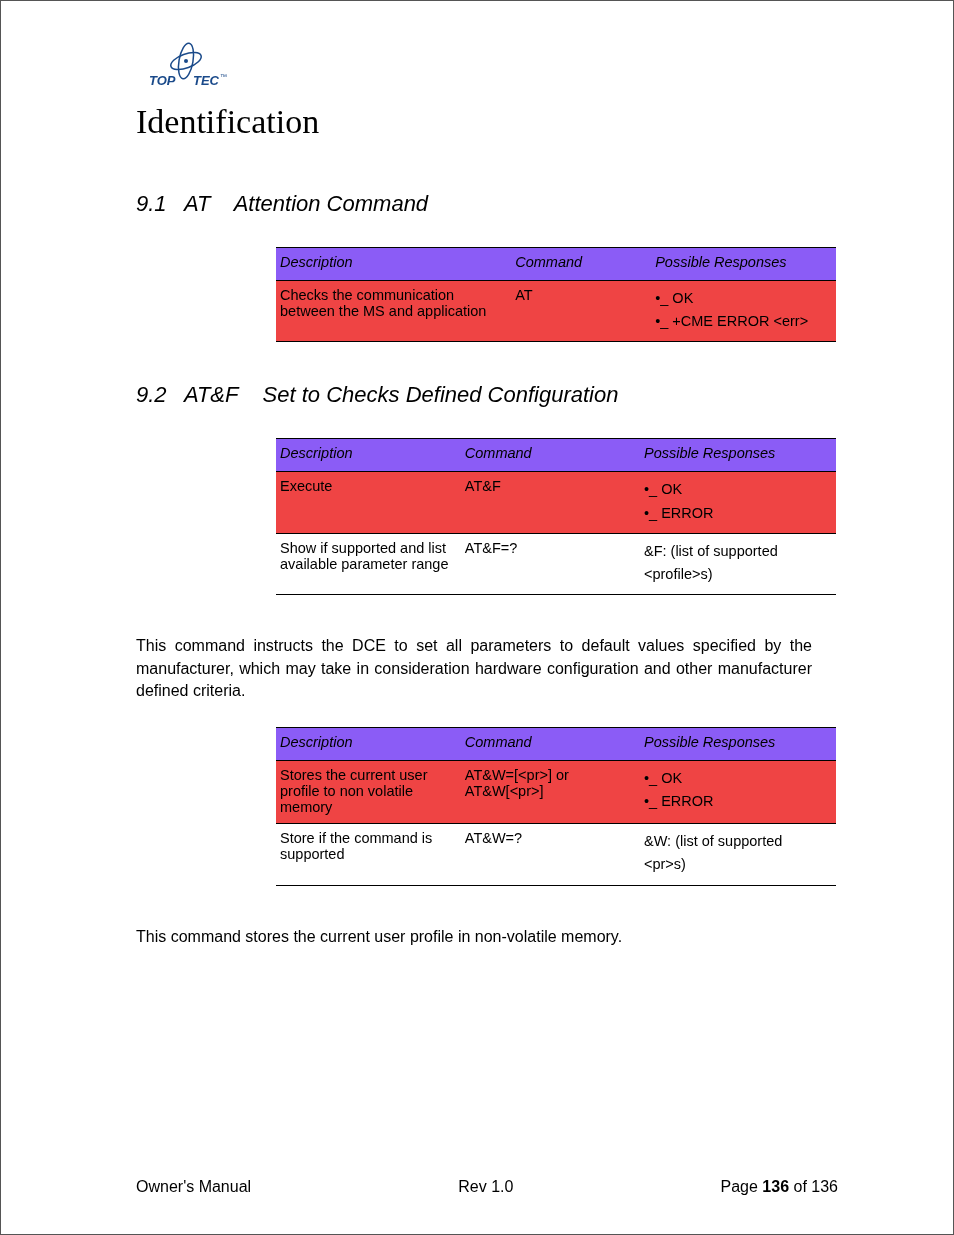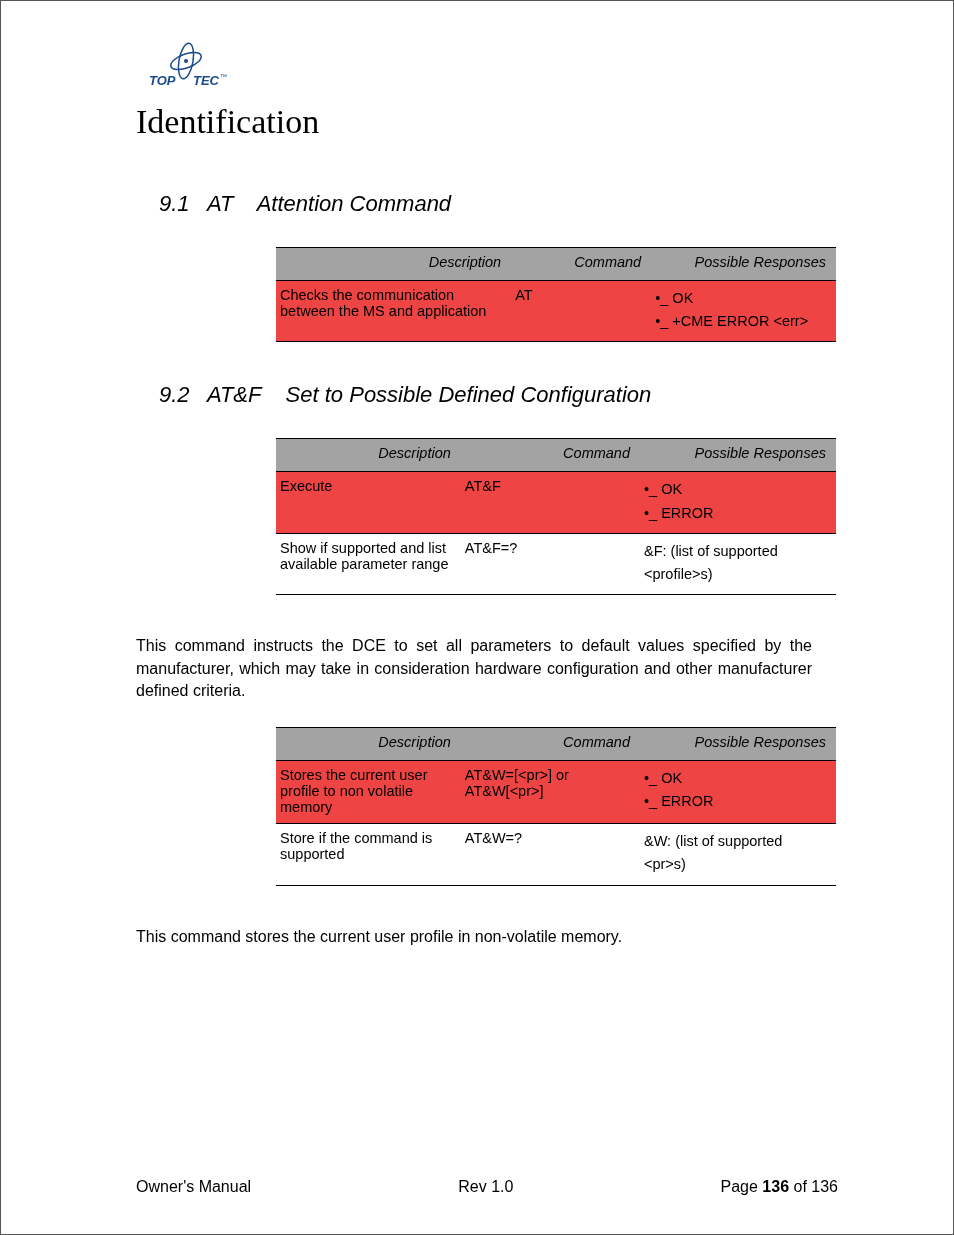--- a/index.html
+++ b/index.html
@@ -30,41 +30,40 @@
   }
   .section-heading {
     font-family: Verdana, Geneva, sans-serif;
     font-style: italic;
     font-size: 22px;
     margin: 30px 0 30px 75px;
   }
   .section-heading .num {
     font-style: italic;
     margin-right: 12px;
-    margin-left: 23px;
   }
   .section-heading .cmd {
     font-style: italic;
     margin-right: 18px;
   }
   .cmd-table {
     margin-left: 215px;
     width: 560px;
     font-size: 14.5px;
     border-collapse: collapse;
     margin-bottom: 40px;
   }
   .cmd-table th {
     font-style: italic;
     font-weight: normal;
-    text-align: right;
+    text-align: left;
     padding: 6px 10px 10px 4px;
     border-top: 1px solid #000;
     border-bottom: 1px solid #000;
-    background: #a3a3a3;
+    background: #8b5cf6;
     vertical-align: top;
   }
   .cmd-table td {
     padding: 6px 10px 8px 4px;
     border-bottom: 1px solid #000;
     vertical-align: top;
   }
   .cmd-table tr.shaded td {
     background: #ef4444;
   }
@@ -137,21 +136,21 @@
         <div>•_ +CME ERROR &lt;err&gt;</div>
       </td>
     </tr>
   </tbody>
     </table>
 
 
   <div class="section-heading">
     <span class="num">9.2</span>
     <span class="cmd">AT&amp;F</span>
-    <span>Set to Possible Defined Configuration</span>
+    <span>Set to Checks Defined Configuration</span>
   </div>
 
   <table class="cmd-table">
     <tbody>
         <tr>
       <th class="col-desc">Description</th>
       <th class="col-cmd">Command</th>
       <th class="col-resp">Possible Responses</th>
     </tr>
     <tr class="shaded">

